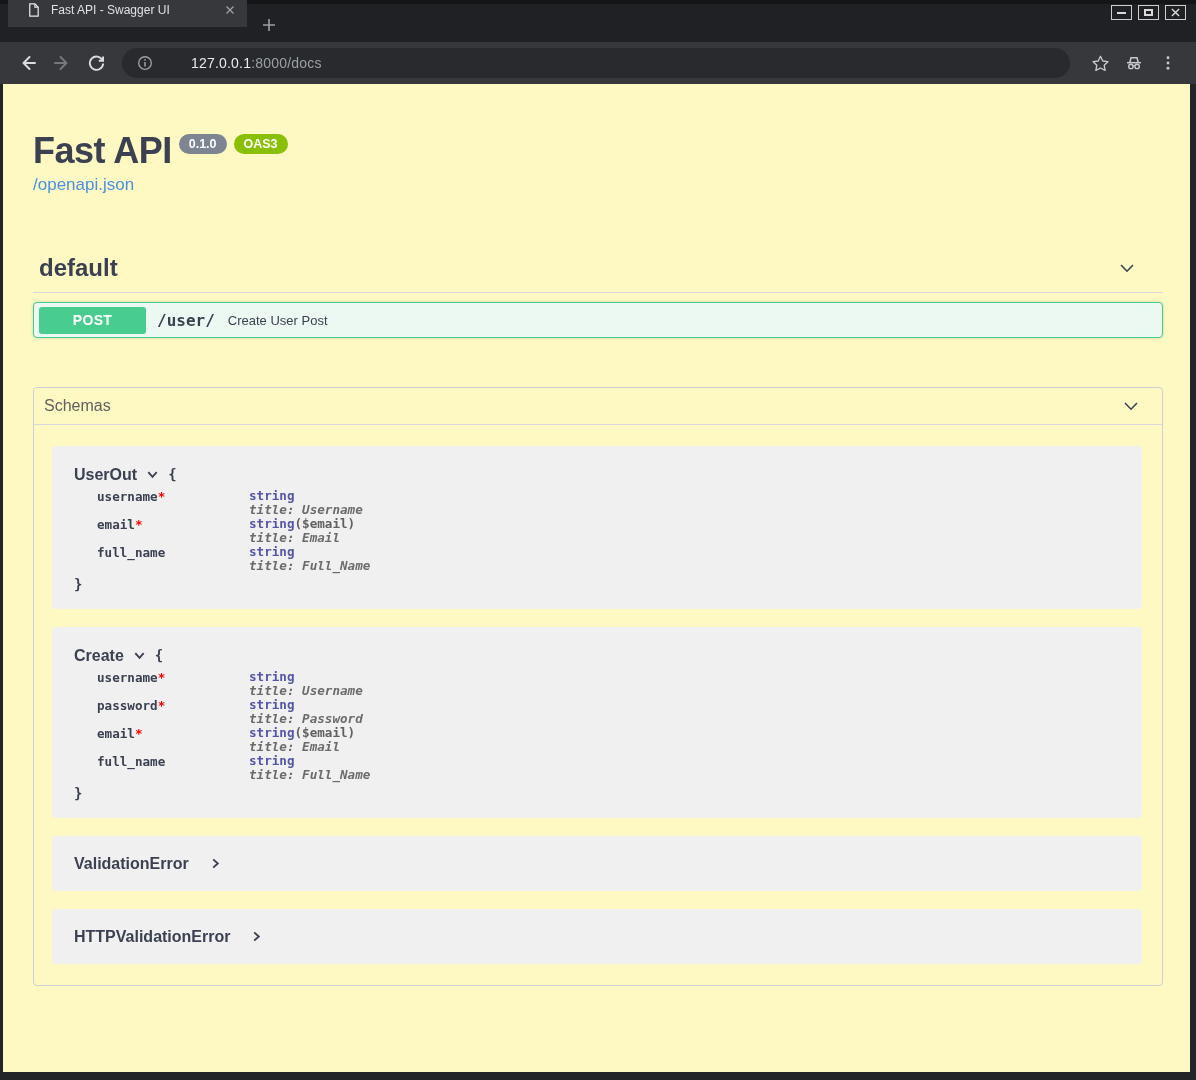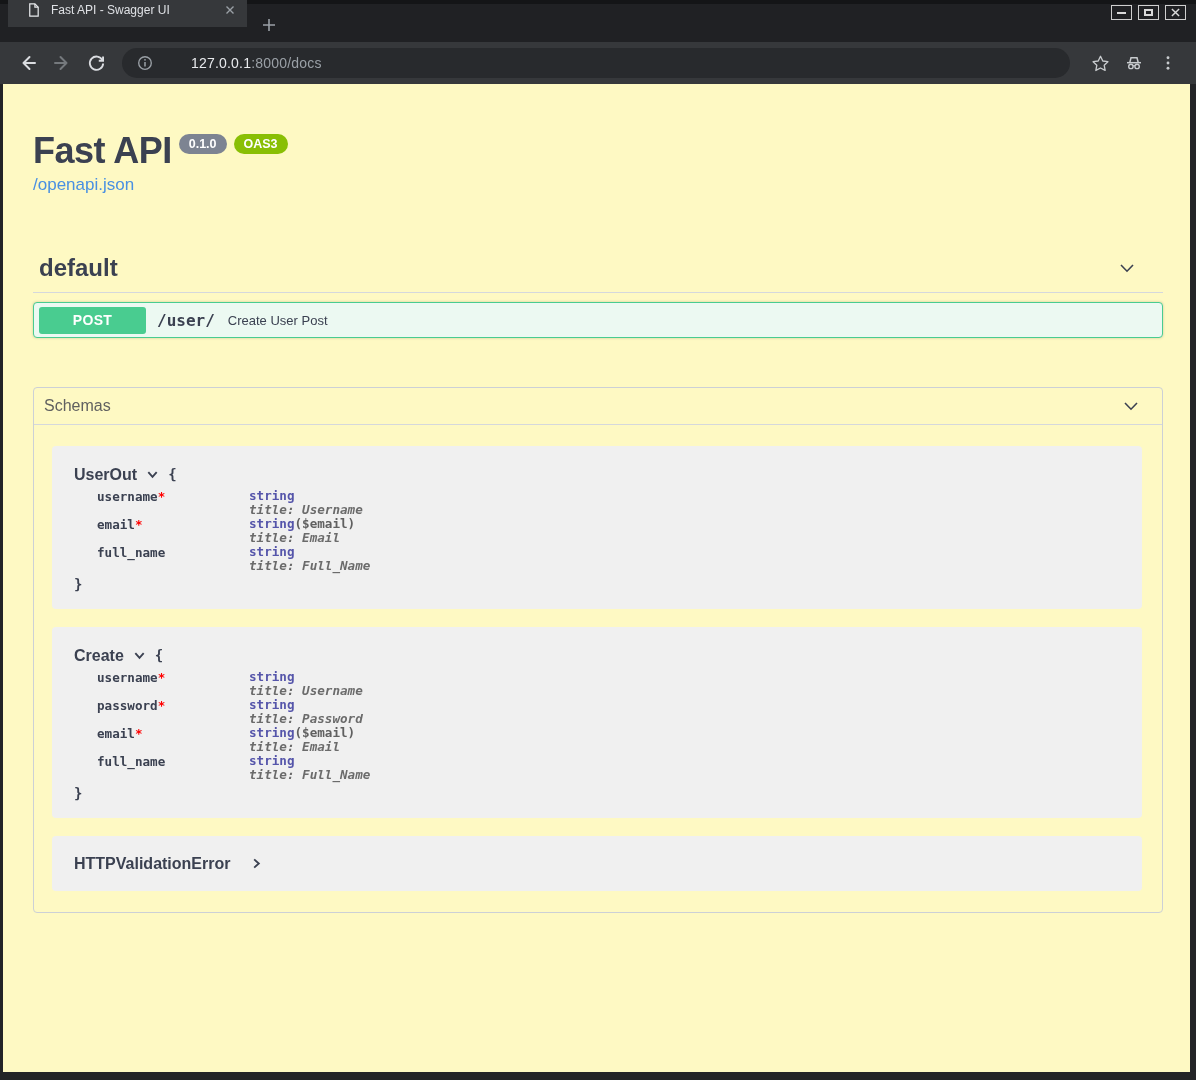--- a/index.html
+++ b/index.html
@@ -293,20 +293,30 @@
                   <div class="prop-desc">
                     <div class="type-line"><span class="ptype">string</span></div>
                     <div class="attr-line">title: Full_Name</div>
                   </div>
                 </div>
               </div>
               <div class="close-brace">}</div>
             </div>
             <div class="model-card collapsed">
               <div class="model-header">
+                <span class="model-title">ValidationError</span>
+                <span class="model-toggle toggle-collapsed">
+                  <svg width="13" height="13" viewBox="0 0 14 14">
+                    <path d="M4.5 2.5 L9.5 7 L4.5 11.5" fill="none" stroke="#3b4151" stroke-width="2"></path>
+                  </svg>
+                </span>
+              </div>
+            </div>
+            <div class="model-card collapsed">
+              <div class="model-header">
                 <span class="model-title">HTTPValidationError</span>
                 <span class="model-toggle toggle-collapsed">
                   <svg width="13" height="13" viewBox="0 0 14 14">
                     <path d="M4.5 2.5 L9.5 7 L4.5 11.5" fill="none" stroke="#3b4151" stroke-width="2"></path>
                   </svg>
                 </span>
               </div>
             </div>
           </div>
       </div>

